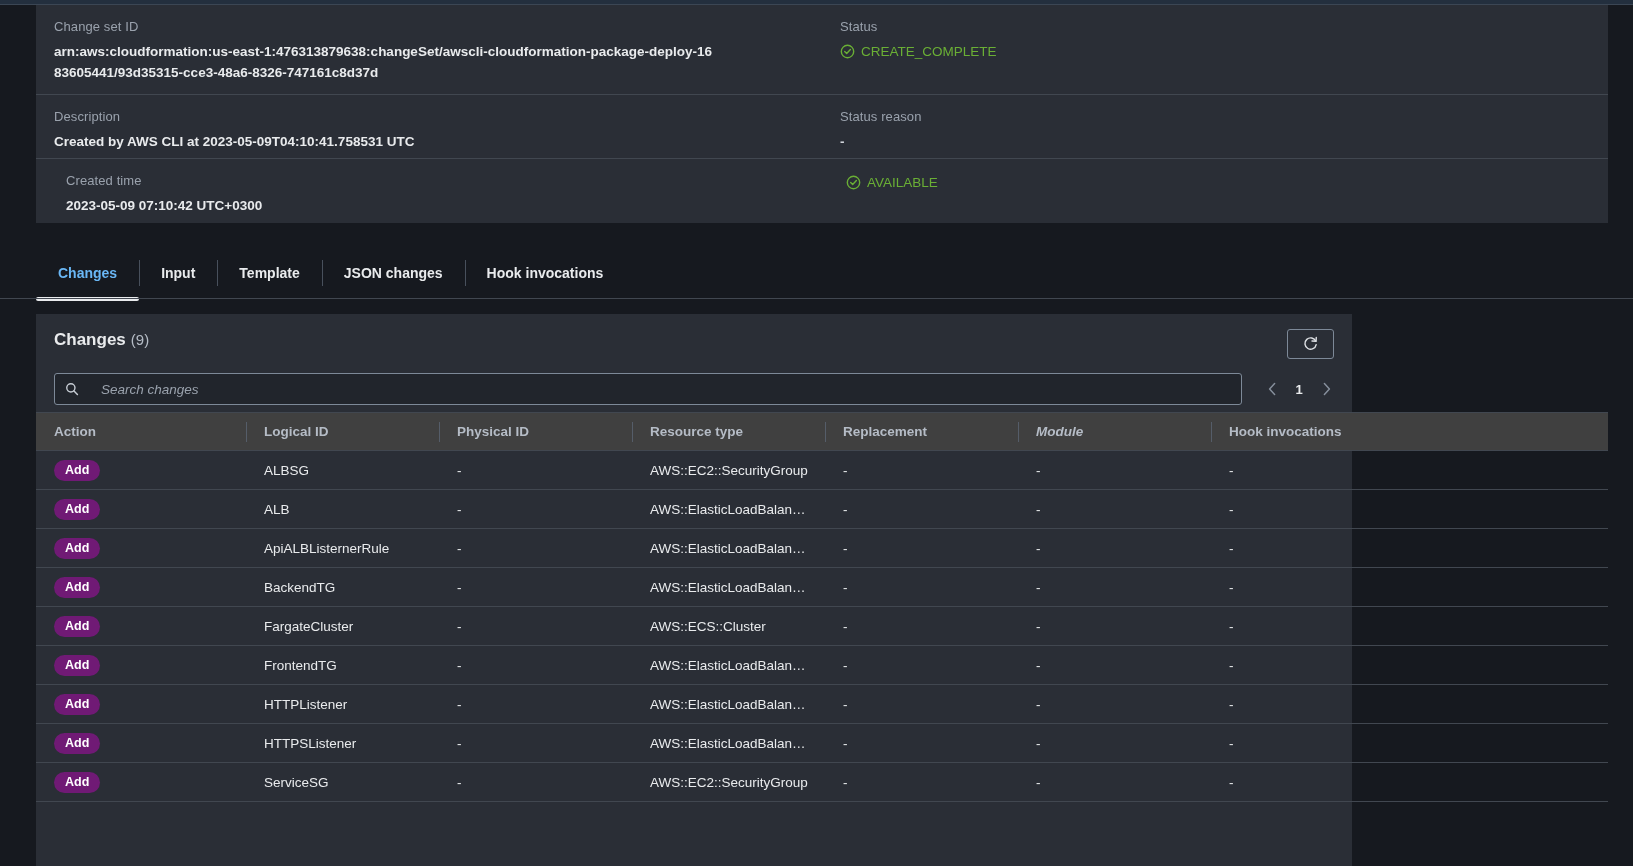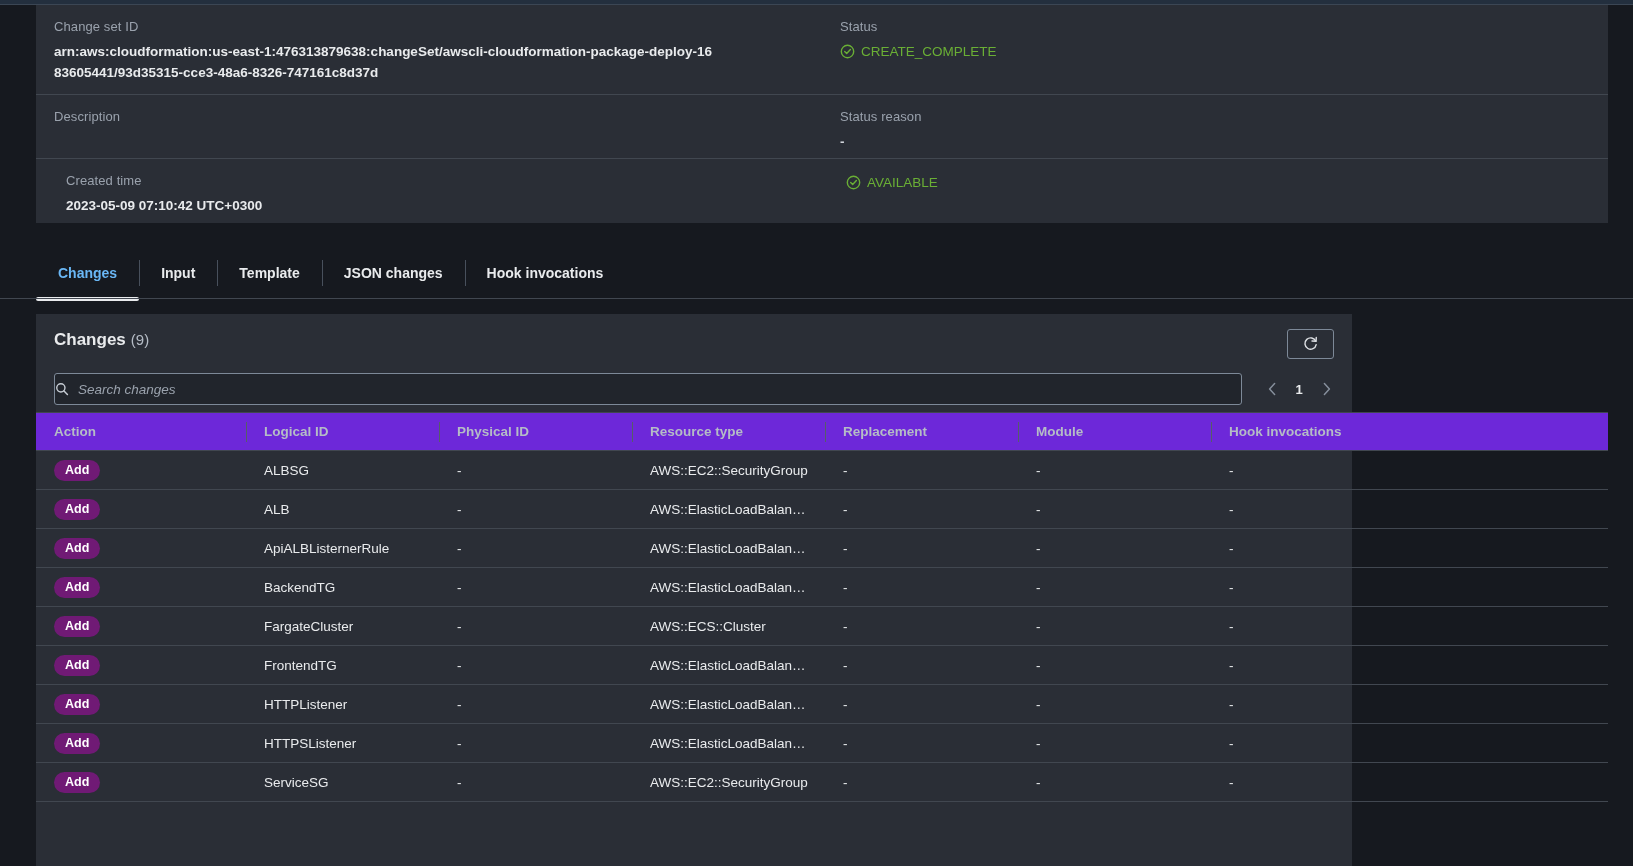--- a/index.html
+++ b/index.html
@@ -172,22 +172,22 @@
   }
   .search-box {
     position: relative;
     width: 1386px;
     height: 32px;
     background: #21252c;
     border: 1px solid #7d8998;
     border-radius: 3px;
     display: flex;
     align-items: center;
-    padding: 0 0;
-    gap: 9px;
+    padding: 0 10px;
+    gap: 22px;
   }
   .search-box svg { display: block; flex: none; }
   .search-box input {
     flex: 1;
     border: none;
     outline: none;
     background: transparent;
     color: #e9ebed;
     font-family: "Liberation Sans", sans-serif;
     font-size: 13.5px;
@@ -224,21 +224,21 @@
     table-layout: fixed;
   }
   .tbl thead th {
     position: relative;
     text-align: left;
     font-size: 13.5px;
     font-weight: 700;
     color: #b5bcc6;
     height: 38px;
     padding: 0 10px 0 18px;
-    background: #6d28d9;
+    background: #404040;
     border-top: 1px solid #414750;
     border-bottom: 1px solid #414750;
     white-space: nowrap;
   }
   .tbl thead th + th::before {
     content: "";
     position: absolute;
     left: 0; top: 9px;
     width: 1px; height: 20px;
     background: #555d69;
@@ -264,21 +264,21 @@
     padding: 3px 11px 4px 11px;
     line-height: 14px;
   }
   .cell-dash { color: #d8dce1; }
 
   .col-action   { width: 210px; }
   .col-logical  { width: 193px; margin-top: 23px; }
   .col-physical { width: 193px; }
   .col-restype  { width: 193px; }
   .col-repl     { width: 193px; }
-  .col-module   { width: 193px; }
+  .col-module   { width: 193px; font-style: italic; }
   .col-hook     { width: 397px; }
 </style>
 </head>
 <body>
 
 <div class="page">
 
   <div class="top-strip"></div>
   <div class="top-strip-line"></div>
 
@@ -299,20 +299,21 @@
             </svg>
           </span>
           <span>CREATE_COMPLETE</span>
         </div>
       </div>
     </div>
 
     <div class="detail-row">
       <div class="detail-col">
         <div class="field-label">Description</div>
+        <div class="field-value">Created by AWS CLI at 2023-05-09T04:10:41.758531 UTC</div>
       </div>
       <div class="detail-col">
         <div class="field-label">Status reason</div>
         <div class="field-value dash">-</div>
       </div>
     </div>
 
     <div class="detail-row last">
       <div class="detail-col">
         <div class="field-label">Created time</div>

